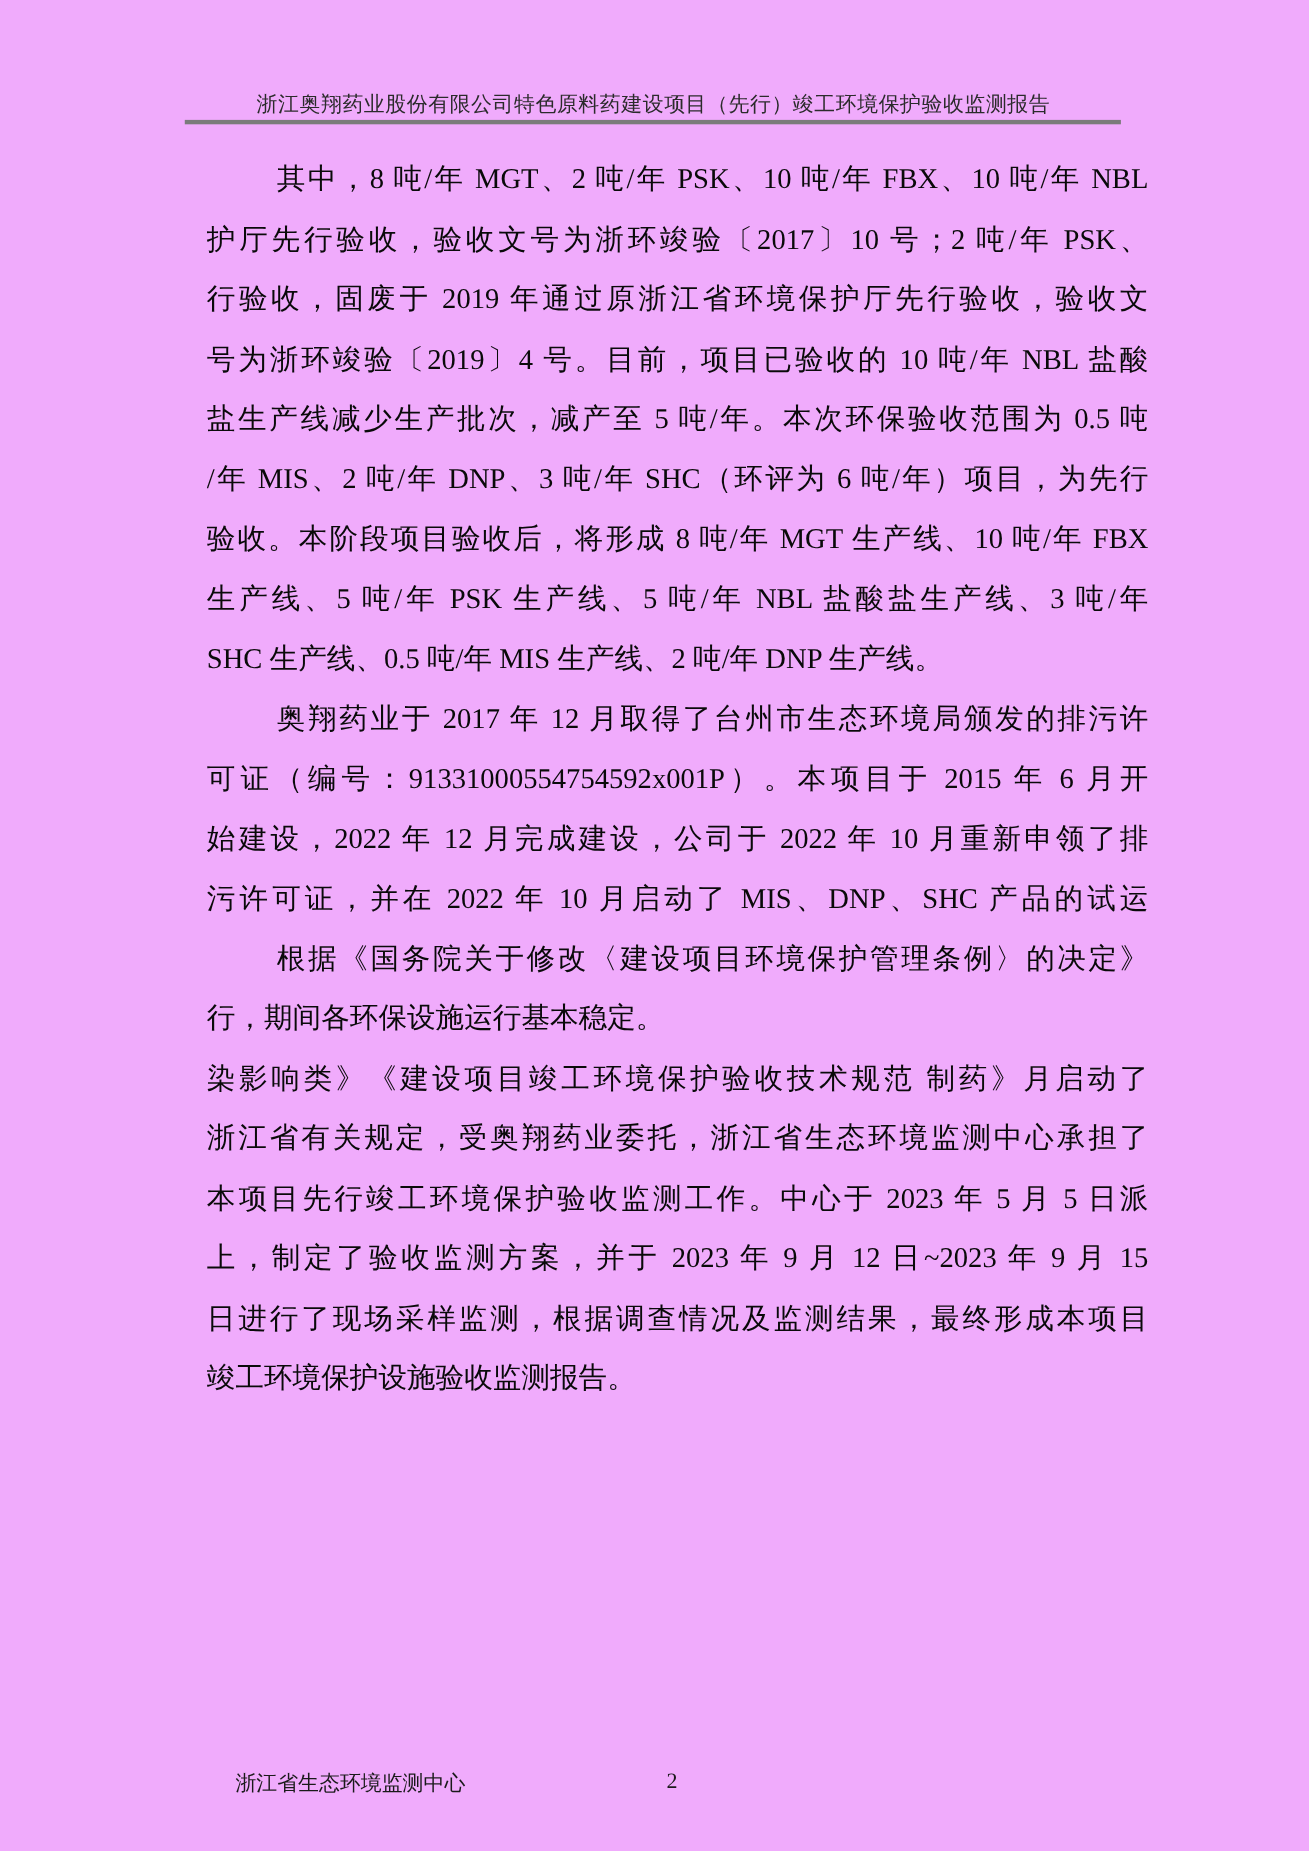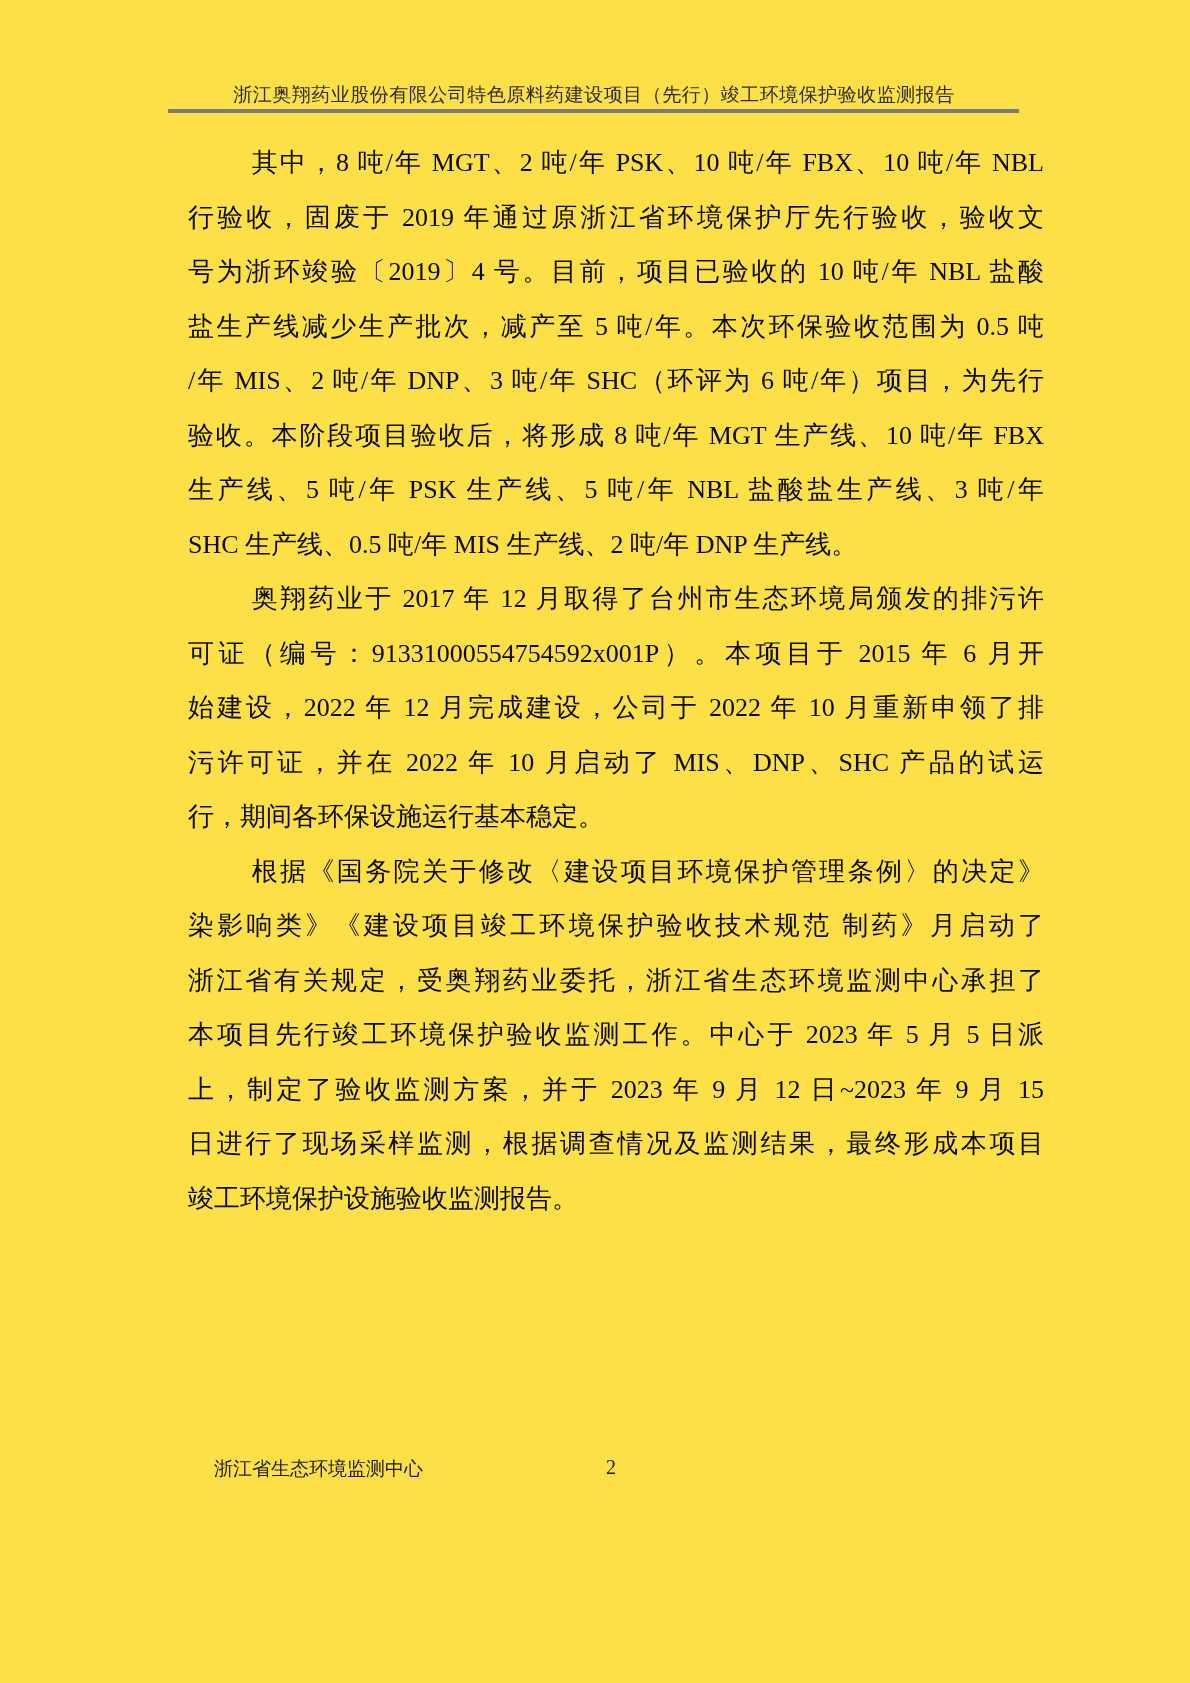--- a/index.html
+++ b/index.html
@@ -4,21 +4,21 @@
 <style>
   html, body {
     margin: 0;
     padding: 0;
     background: #ffffff;
   }
   .page {
     position: relative;
     width: 1190px;
     height: 1683px;
-    background: #fde047;
+    background: #f0abfc;
     overflow: hidden;
     font-family: "Liberation Serif", "DejaVu Serif", serif;
   }
   .header-title {
     position: absolute;
     top: 82px;
     left: 168px;
     width: 852px;
     text-align: center;
     font-size: 19px;
@@ -51,21 +51,21 @@
     height: 54.5px;
   }
   .line.first {
     text-indent: 2.45em;
   }
   .line.last {
     text-align-last: left;
   }
   .footer {
     position: absolute;
-    top: 1456px;
+    top: 1608px;
     left: 0;
     width: 1190px;
     height: 30px;
     font-size: 19px;
     color: #1a1a1a;
   }
   .footer-org {
     position: absolute;
     left: 214px;
     top: 0;
@@ -82,33 +82,34 @@
 
 <div class="page">
 
   <div>
     <div class="header-title">浙江奥翔药业股份有限公司特色原料药建设项目（先行）竣工环境保护验收监测报告</div>
     <div class="header-rule" style="background: rgb(123, 123, 123);"></div>
   </div>
 
   <div class="doc-body" id="doc-body">
       <div class="line first">其中，8 吨/年 MGT、2 吨/年 PSK、10 吨/年 FBX、10 吨/年 NBL</div>
+      <div class="line">护厅先行验收，验收文号为浙环竣验〔2017〕10 号；2 吨/年 PSK、</div>
       <div class="line">行验收，固废于 2019 年通过原浙江省环境保护厅先行验收，验收文</div>
       <div class="line">号为浙环竣验〔2019〕4 号。目前，项目已验收的 10 吨/年 NBL 盐酸</div>
       <div class="line">盐生产线减少生产批次，减产至 5 吨/年。本次环保验收范围为 0.5 吨</div>
       <div class="line">/年 MIS、2 吨/年 DNP、3 吨/年 SHC（环评为 6 吨/年）项目，为先行</div>
       <div class="line">验收。本阶段项目验收后，将形成 8 吨/年 MGT 生产线、10 吨/年 FBX</div>
       <div class="line">生产线、5 吨/年 PSK 生产线、5 吨/年 NBL 盐酸盐生产线、3 吨/年</div>
       <div class="line last">SHC 生产线、0.5 吨/年 MIS 生产线、2 吨/年 DNP 生产线。</div>
       <div class="line first">奥翔药业于 2017 年 12 月取得了台州市生态环境局颁发的排污许</div>
       <div class="line">可证（编号：91331000554754592x001P）。本项目于 2015 年 6 月开</div>
       <div class="line">始建设，2022 年 12 月完成建设，公司于 2022 年 10 月重新申领了排</div>
       <div class="line">污许可证，并在 2022 年 10 月启动了 MIS、DNP、SHC 产品的试运</div>
+      <div class="line first">根据《国务院关于修改〈建设项目环境保护管理条例〉的决定》</div>
       <div class="line last">行，期间各环保设施运行基本稳定。</div>
-      <div class="line first">根据《国务院关于修改〈建设项目环境保护管理条例〉的决定》</div>
       <div class="line">染影响类》《建设项目竣工环境保护验收技术规范  制药》月启动了</div>
       <div class="line">浙江省有关规定，受奥翔药业委托，浙江省生态环境监测中心承担了</div>
       <div class="line">本项目先行竣工环境保护验收监测工作。中心于 2023 年 5 月 5 日派</div>
       <div class="line">上，制定了验收监测方案，并于 2023 年 9 月 12 日~2023 年 9 月 15</div>
       <div class="line">日进行了现场采样监测，根据调查情况及监测结果，最终形成本项目</div>
       <div class="line last">竣工环境保护设施验收监测报告。</div>
     </div>
 
   <div class="footer">
     <span class="footer-org">浙江省生态环境监测中心</span>

